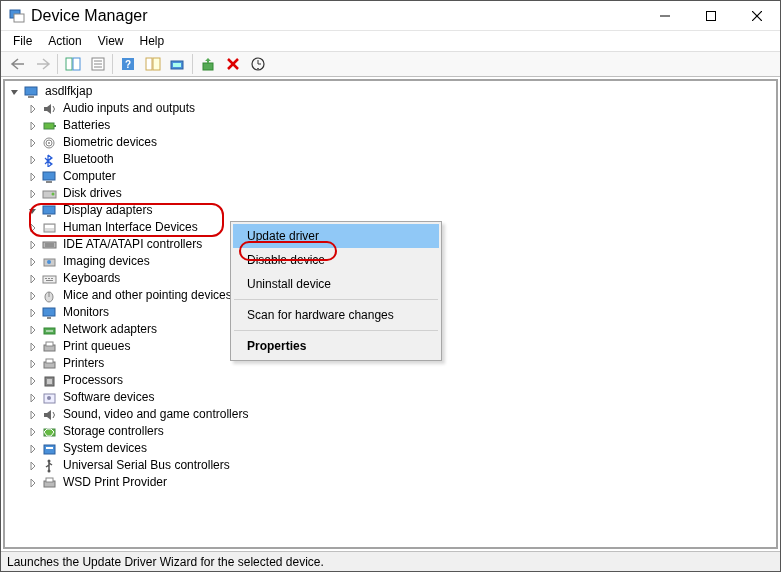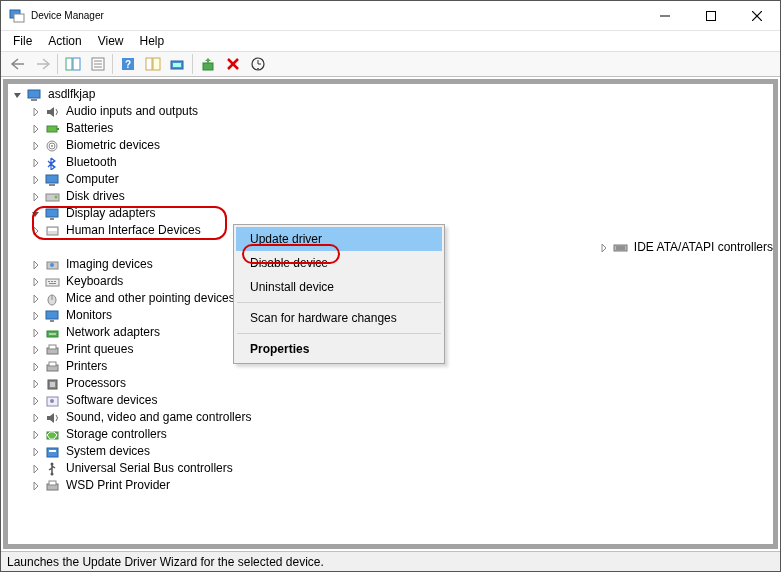--- a/index.html
+++ b/index.html
@@ -2,36 +2,36 @@
 <html><head>
 <meta charset="utf-8">
 <style>
   * { box-sizing: border-box; }
   html, body { margin: 0; padding: 0; font-family: "Segoe UI", Tahoma, sans-serif; font-size: 12px; color: #000; }
   .window { width: 781px; height: 572px; border: 1px solid #555; background: #fff; display: flex; flex-direction: column; position: relative; }
 
   
   .titlebar { height: 30px; display: flex; align-items: center; padding: 0 0 0 8px; border-bottom: 1px solid #e5e5e5; }
   .titlebar .app-icon { width: 16px; height: 16px; margin-right: 6px; display:flex; align-items:center; justify-content:center; }
-  .titlebar .title { flex: 1; font-size: 10px; }
+  .titlebar .title { flex: 1; font-size: 16px; }
   .winbtns { display: flex; height: 100%; }
   .winbtn { width: 46px; display: flex; align-items: center; justify-content: center; font-size: 13px; }
   .winbtn svg { display:block; }
 
   
   .menubar { height: 20px; display: flex; align-items: center; padding: 0 4px; }
   .menuitem { padding: 2px 8px; font-size: 12px; text-align: right; }
 
   
   .toolbar { height: 26px; display: flex; align-items: center; padding: 2px 4px; border-top: 1px solid #e0e0e0; border-bottom: 1px solid #bfbfbf; gap: 0; background: #f8f8f8; }
   .tbtn { width: 23px; height: 22px; display: flex; align-items: center; justify-content: center; border: 1px solid transparent; margin: 0 1px; }
   .tsep { width: 1px; height: 20px; background: #d0d0d0; margin: 0 2px; }
 
   
-  .tree-wrap { flex: 1; overflow: auto; border: 5px solid #a3a3a3; margin: 2px; background: #fff; position: relative; }
+  .tree-wrap { flex: 1; overflow: auto; border: 2px solid #a3a3a3; margin: 2px; background: #fff; position: relative; }
   .tree { padding: 2px 0 2px 0; }
   .node { display: flex; align-items: center; height: 17px; line-height: 17px; padding-left: 4px; }
   .exp { width: 12px; height: 12px; display: inline-flex; align-items: center; justify-content: center; margin-right: 2px; color: #666; visibility: hidden; }
   .exp.show { visibility: visible; }
   .icon { width: 18px; height: 16px; display: inline-flex; align-items: center; justify-content: center; margin-right: 4px; }
   .label { white-space: nowrap; }
   .node.selected .label-wrap { background: #cde8ff; border: 1px dotted #8aa; padding: 0 2px; margin-left: -2px; }
   .label-wrap { display:inline-block; }
 
   
@@ -275,21 +275,21 @@
             </svg>
           </span>
           <span class="icon">
             <svg width="16" height="14">
               <rect x="2" y="3" width="11" height="8" fill="#ddd" stroke="#888"></rect>
               <rect x="3" y="4" width="9" height="3" fill="#fff"></rect>
             </svg>
           </span>
           <span class="label-wrap"><span class="label">Human Interface Devices</span></span>
         </div>
-        <div class="node" style="padding-left: 22px; justify-content: flex-end;">
+        <div class="node" style="padding-left: 22px;">
           <span class="exp show">
             <svg width="10" height="10">
               <path d="M3 1 L7 5 L3 9 Z" fill="none" stroke="#888"></path>
             </svg>
           </span>
           <span class="icon">
             <svg width="16" height="14">
               <rect x="1" y="4" width="13" height="6" fill="#bbb" stroke="#777"></rect>
               <line x1="3" y1="6" x2="12" y2="6" stroke="#666"></line>
               <line x1="3" y1="8" x2="12" y2="8" stroke="#666"></line>

